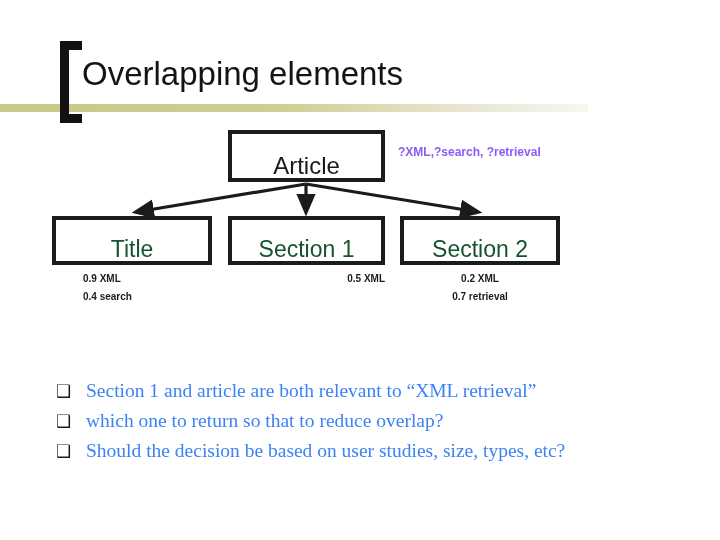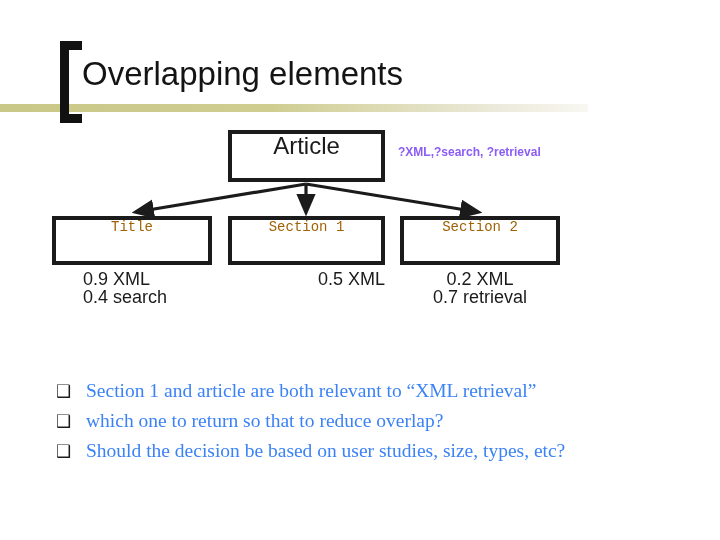--- a/index.html
+++ b/index.html
@@ -59,21 +59,21 @@
     font-family: "Liberation Sans", sans-serif;
   }
 
   
   .node-box {
     position: absolute;
     border: 4px solid #1b1b1b;
     background: #ffffff;
     box-sizing: border-box;
     display: flex;
-    align-items: flex-start;
+    align-items: flex-end;
     justify-content: center;
   }
   .node-box span { line-height: 1; }
 
   #box-article {
     left: 228px; top: 130px; width: 157px; height: 52px;
   }
   #box-article span {
     font-family: "Liberation Sans", sans-serif;
     font-size: 24px;
@@ -82,40 +82,40 @@
   #box-title {
     left: 52px; top: 216px; width: 160px; height: 49px;
   }
   #box-section1 {
     left: 228px; top: 216px; width: 157px; height: 49px;
   }
   #box-section2 {
     left: 400px; top: 216px; width: 160px; height: 49px;
   }
   #box-title span, #box-section1 span, #box-section2 span {
-    font-family: Liberation Mono, monospace;
-    font-size: 14px;
-    color: #a16207;
+    font-family: Liberation Sans, sans-serif;
+    font-size: 23px;
+    color: #14532d;
   }
 
   .query-text {
     position: absolute;
     left: 398px;
     top: 145px;
     font-size: 12px;
     font-weight: bold;
     color: #8b5cf6;
     white-space: nowrap;
     font-family: "Liberation Sans", sans-serif;
   }
 
   .weights {
     position: absolute;
-    font-size: 18px;
-    font-weight: normal;
+    font-size: 10px;
+    font-weight: bold;
     color: #1b1b1b;
     line-height: 18px;
     font-family: "Liberation Sans", sans-serif;
     white-space: nowrap;
   }
   #weights-title   { left: 83px;  top: 270px; text-align: left; }
   #weights-s1      { left: 228px; top: 270px; width: 157px; text-align: right; }
   #weights-s2      { left: 400px; top: 270px; width: 160px; text-align: center; }
 
   .connectors {

